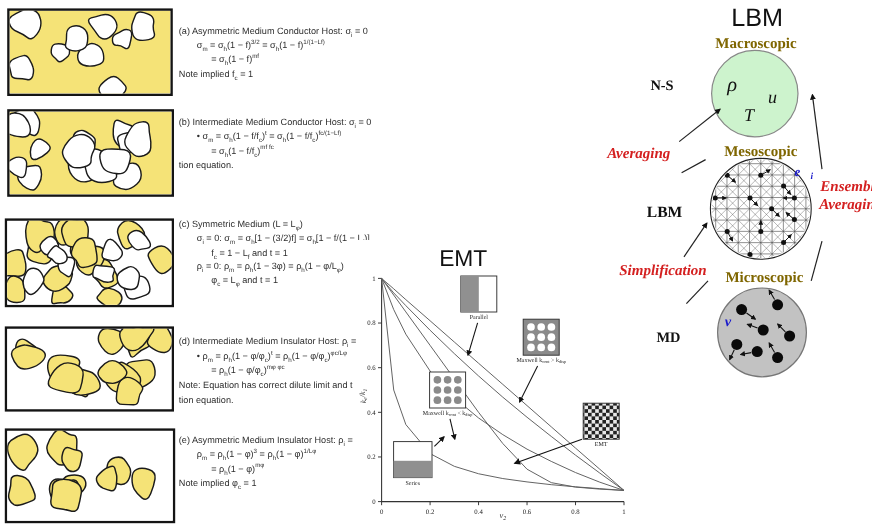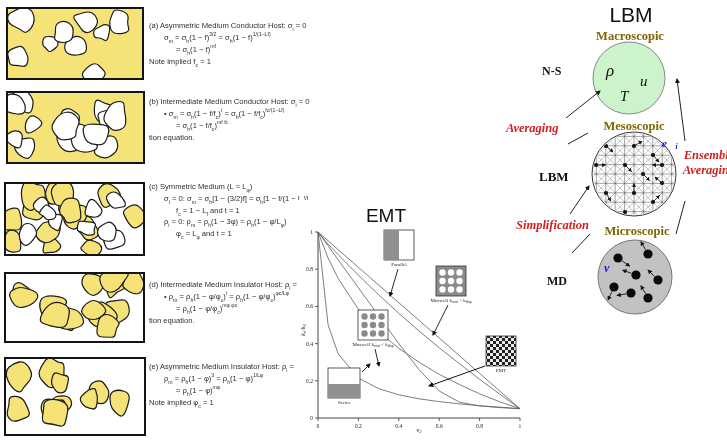--- a/index.html
+++ b/index.html
@@ -139,20 +139,21 @@
   <div class="t">(c) Symmetric Medium (L = L<sub>φ</sub>)</div>
   <div class="l">σ<sub>i</sub> = 0:  σ<sub>m</sub> = σ<sub>h</sub>[1 − (3/2)f] = σ<sub>h</sub>[1 − f/(1 − L<sub>f</sub>)]</div>
   <div class="l2">f<sub>c</sub> = 1 − L<sub>f</sub> and t = 1</div>
   <div class="l">ρ<sub>i</sub> = 0:  ρ<sub>m</sub> = ρ<sub>h</sub>(1 − 3φ) = ρ<sub>h</sub>(1 − φ/L<sub>φ</sub>)</div>
   <div class="l2">φ<sub>c</sub> = L<sub>φ</sub> and t = 1</div>
 </div>
 <div class="eq" id="eq-d">
   <div class="t">(d) Intermediate Medium Insulator Host: ρ<sub>i</sub> =</div>
   <div class="l">• ρ<sub>m</sub> = ρ<sub>h</sub>(1 − φ/φ<sub>c</sub>)<sup>t</sup> = ρ<sub>h</sub>(1 − φ/φ<sub>c</sub>)<sup>φc/Lφ</sup></div>
   <div class="l2">= ρ<sub>h</sub>(1 − φ/φ<sub>c</sub>)<sup>mφ φc</sup></div>
+  <div class="note">Note: Equation has correct dilute limit and t</div>
   <div class="note">tion equation.</div>
 </div>
 <div class="eq" id="eq-e">
   <div class="t">(e) Asymmetric Medium Insulator Host: ρ<sub>i</sub> =</div>
   <div class="l">ρ<sub>m</sub> = ρ<sub>h</sub>(1 − φ)<sup>3</sup> = ρ<sub>h</sub>(1 − φ)<sup>1/Lφ</sup></div>
   <div class="l2">= ρ<sub>h</sub>(1 − φ)<sup>mφ</sup></div>
   <div class="note">Note implied φ<sub>c</sub> = 1</div>
 </div>
 
 <div id="emt-chart">

